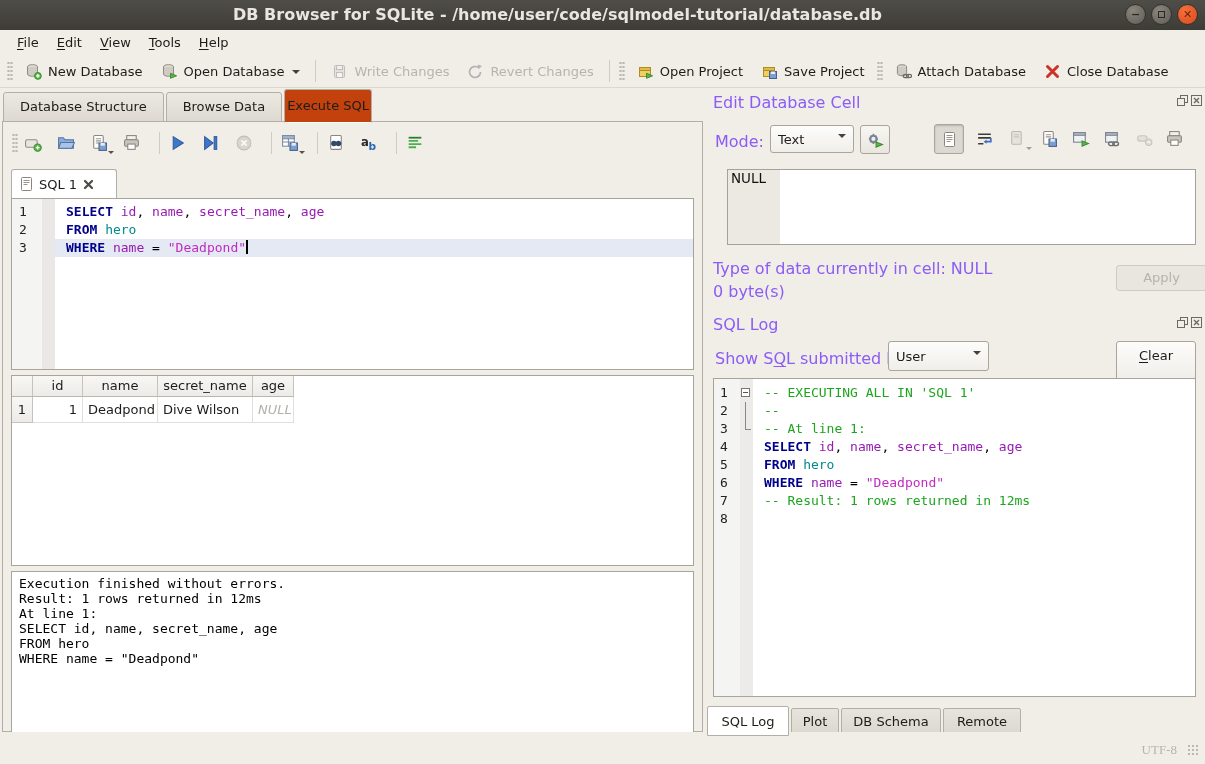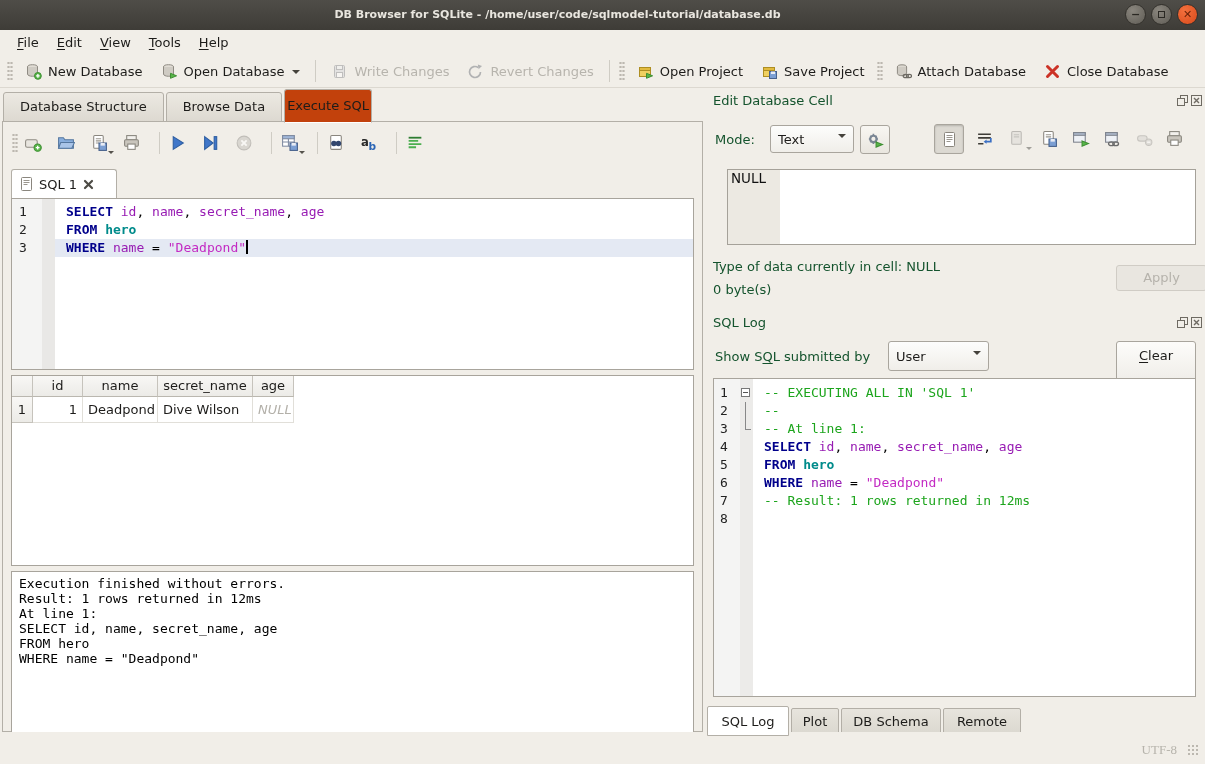--- a/index.html
+++ b/index.html
@@ -6,21 +6,21 @@
   body{
     width:1205px;height:764px;position:relative;overflow:hidden;
     background:#f1eee8;color:#1d1c1a;
     font-family:"DejaVu Sans","Liberation Sans",sans-serif;font-size:13px;
     -webkit-font-smoothing:antialiased;
   }
   
   #titlebar{position:absolute;left:0;top:0;width:1205px;height:30px;
     background:linear-gradient(#4f4d48,#3e3c37);border-bottom:1px solid #2e2c28;}
   #titlebar .title{position:absolute;left:0;right:90px;top:0;height:30px;line-height:30px;
-    text-align:center;color:#e9e6df;font-weight:bold;font-size:11px;}
+    text-align:center;color:#e9e6df;font-weight:bold;font-size:16px;}
   .winbtns{position:absolute;right:7px;top:4px;display:flex;gap:5px;}
   .wbtn{width:21px;height:21px;border-radius:50%;border:1px solid #33312c;box-sizing:border-box;
     display:flex;align-items:center;justify-content:center;
     background:radial-gradient(circle at 35% 30%,#8a867e,#5f5c55);color:#2a2823;
     font-size:11px;font-weight:bold;line-height:1;}
   .wbtn.close{background:radial-gradient(circle at 35% 30%,#f4703d,#d84a1b);color:#6b2208;}
   .wbtn .sq{width:7px;height:7px;border:1.5px solid #2a2823;box-sizing:border-box;}
   
   #menubar{position:absolute;left:0;top:30px;width:1205px;height:24px;background:#f1eee8;
     display:flex;align-items:center;padding-left:8px;box-sizing:border-box;}
@@ -58,21 +58,21 @@
   #logbox{background:linear-gradient(90deg,#f4f4f3 0,#f4f4f3 26px,#ecebe9 26px,#ecebe9 39px,#fff 39px);padding-top:5px;}
   .cl{display:flex;height:18px;line-height:18px;font-family:"DejaVu Sans Mono","Liberation Mono",monospace;font-size:13px;}
   #editor .ln{width:30px;padding-left:7px;box-sizing:border-box;color:#222;flex:none;}
   #logbox .ln{width:26px;padding-left:6px;box-sizing:border-box;color:#222;flex:none;}
   .fold{width:13px;flex:none;position:relative;}
   .ct{flex:1;padding-left:11px;white-space:pre;}
   .ct.curline{background:#e4e9f3;}
   .cursor{display:inline-block;width:1.5px;height:14px;background:#000;vertical-align:-2px;}
   .tk.kw{color:#00008b;font-weight:bold;}
   .tk.id{color:#971bb3;}
-  .tk.tbl{color:#008b8b;font-weight:bold;}
+  .tk.tbl{color:#008b8b;font-weight:normal;}
   .tk.str{color:#c32ac3;}
   .tk.cm{color:#1da51d;}
   .tk.pl{color:#000;}
   .f-start::before{content:"";position:absolute;left:1px;top:4px;width:9px;height:9px;border:1px solid #777;background:#fff;box-sizing:border-box;}
   .f-start::after{content:"";position:absolute;left:3px;top:8px;width:5px;height:1px;background:#555;}
   .f-mid::before{content:"";position:absolute;left:5px;top:0;bottom:0;width:1px;background:#888;}
   .f-end::before{content:"";position:absolute;left:5px;top:0;height:9px;width:1px;background:#888;}
   .f-end::after{content:"";position:absolute;left:5px;top:9px;width:6px;height:1px;background:#888;}
   
   #results{position:absolute;left:8px;top:253px;width:683px;height:191px;background:#fff;
@@ -86,21 +86,21 @@
   .rrow .vh{background:linear-gradient(#f8f7f5,#ecebe7);border-right:1px solid #c6c3bc;border-bottom:1px solid #c6c3bc;
     text-align:center;padding:0;}
   .nullval{color:#b3b0a9;font-style:italic;}
   .num{text-align:right;}
   
   #message{position:absolute;left:8px;top:449px;width:683px;height:190px;background:#fff;
     border:1px solid #a8a49c;box-sizing:border-box;}
   #message pre{margin:0;padding:4px 7px;font-family:"DejaVu Sans Mono","Liberation Mono",monospace;
     font-size:13px;line-height:15px;color:#000;}
   
-  .docktitle{position:absolute;font-size:13px;color:#14532d;}
+  .docktitle{position:absolute;font-size:16px;color:#8b5cf6;}
   .dockbtns{position:absolute;display:flex;gap:3px;}
   .combo{position:absolute;background:linear-gradient(#fdfdfc,#f0eee9);border:1px solid #a9a59d;border-radius:3px;
     display:flex;align-items:center;padding:0 7px;box-sizing:border-box;}
   .combo .val{flex:1;}
   .btn{position:absolute;background:linear-gradient(#fdfcfa,#eeece7);border:1px solid #a9a59d;border-radius:3px;
     text-align:center;box-sizing:border-box;}
   .btn.dis{background:#e9e6e0;border-color:#d0ccc5;color:#b6b3ac;}
   .iconbtn{position:absolute;width:30px;height:29px;border:1px solid #a9a59d;border-radius:3px;
     background:linear-gradient(#f8f6f2,#e9e6df);display:flex;align-items:center;justify-content:center;box-sizing:border-box;}
   .iconbtn.toggled{background:#dcd9d2;box-shadow:inset 0 1px 2px rgba(0,0,0,.18);}

